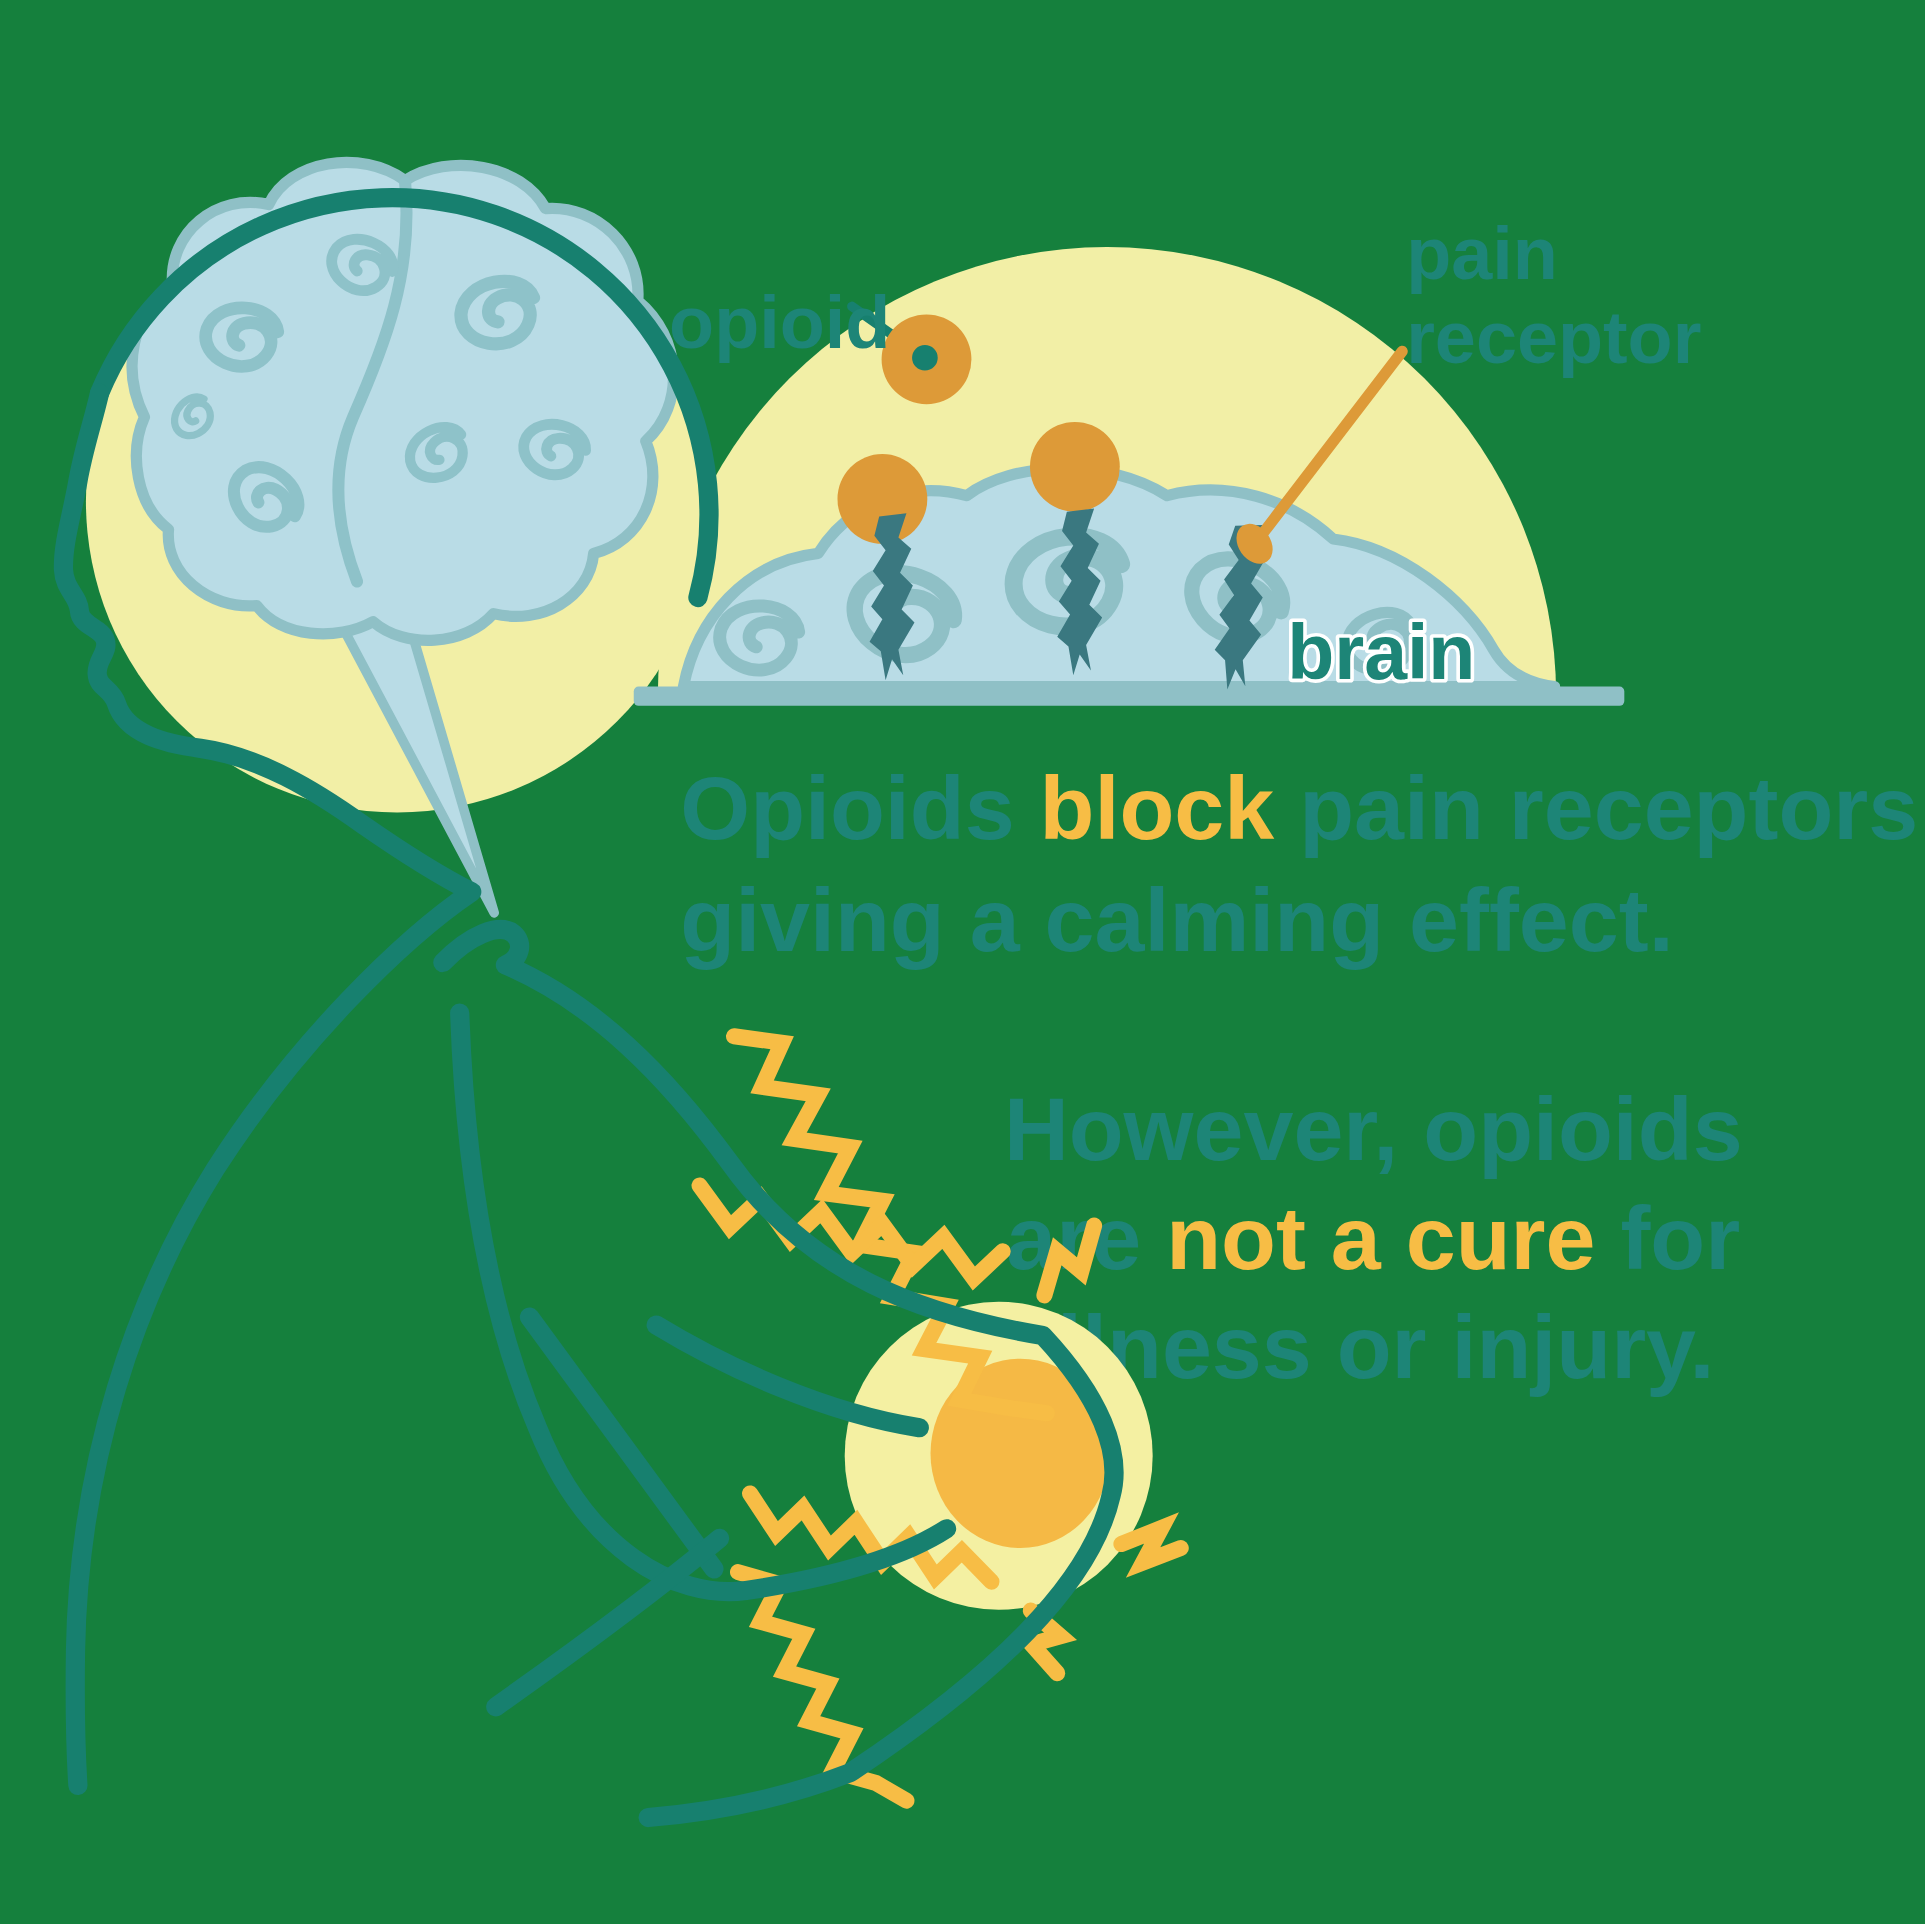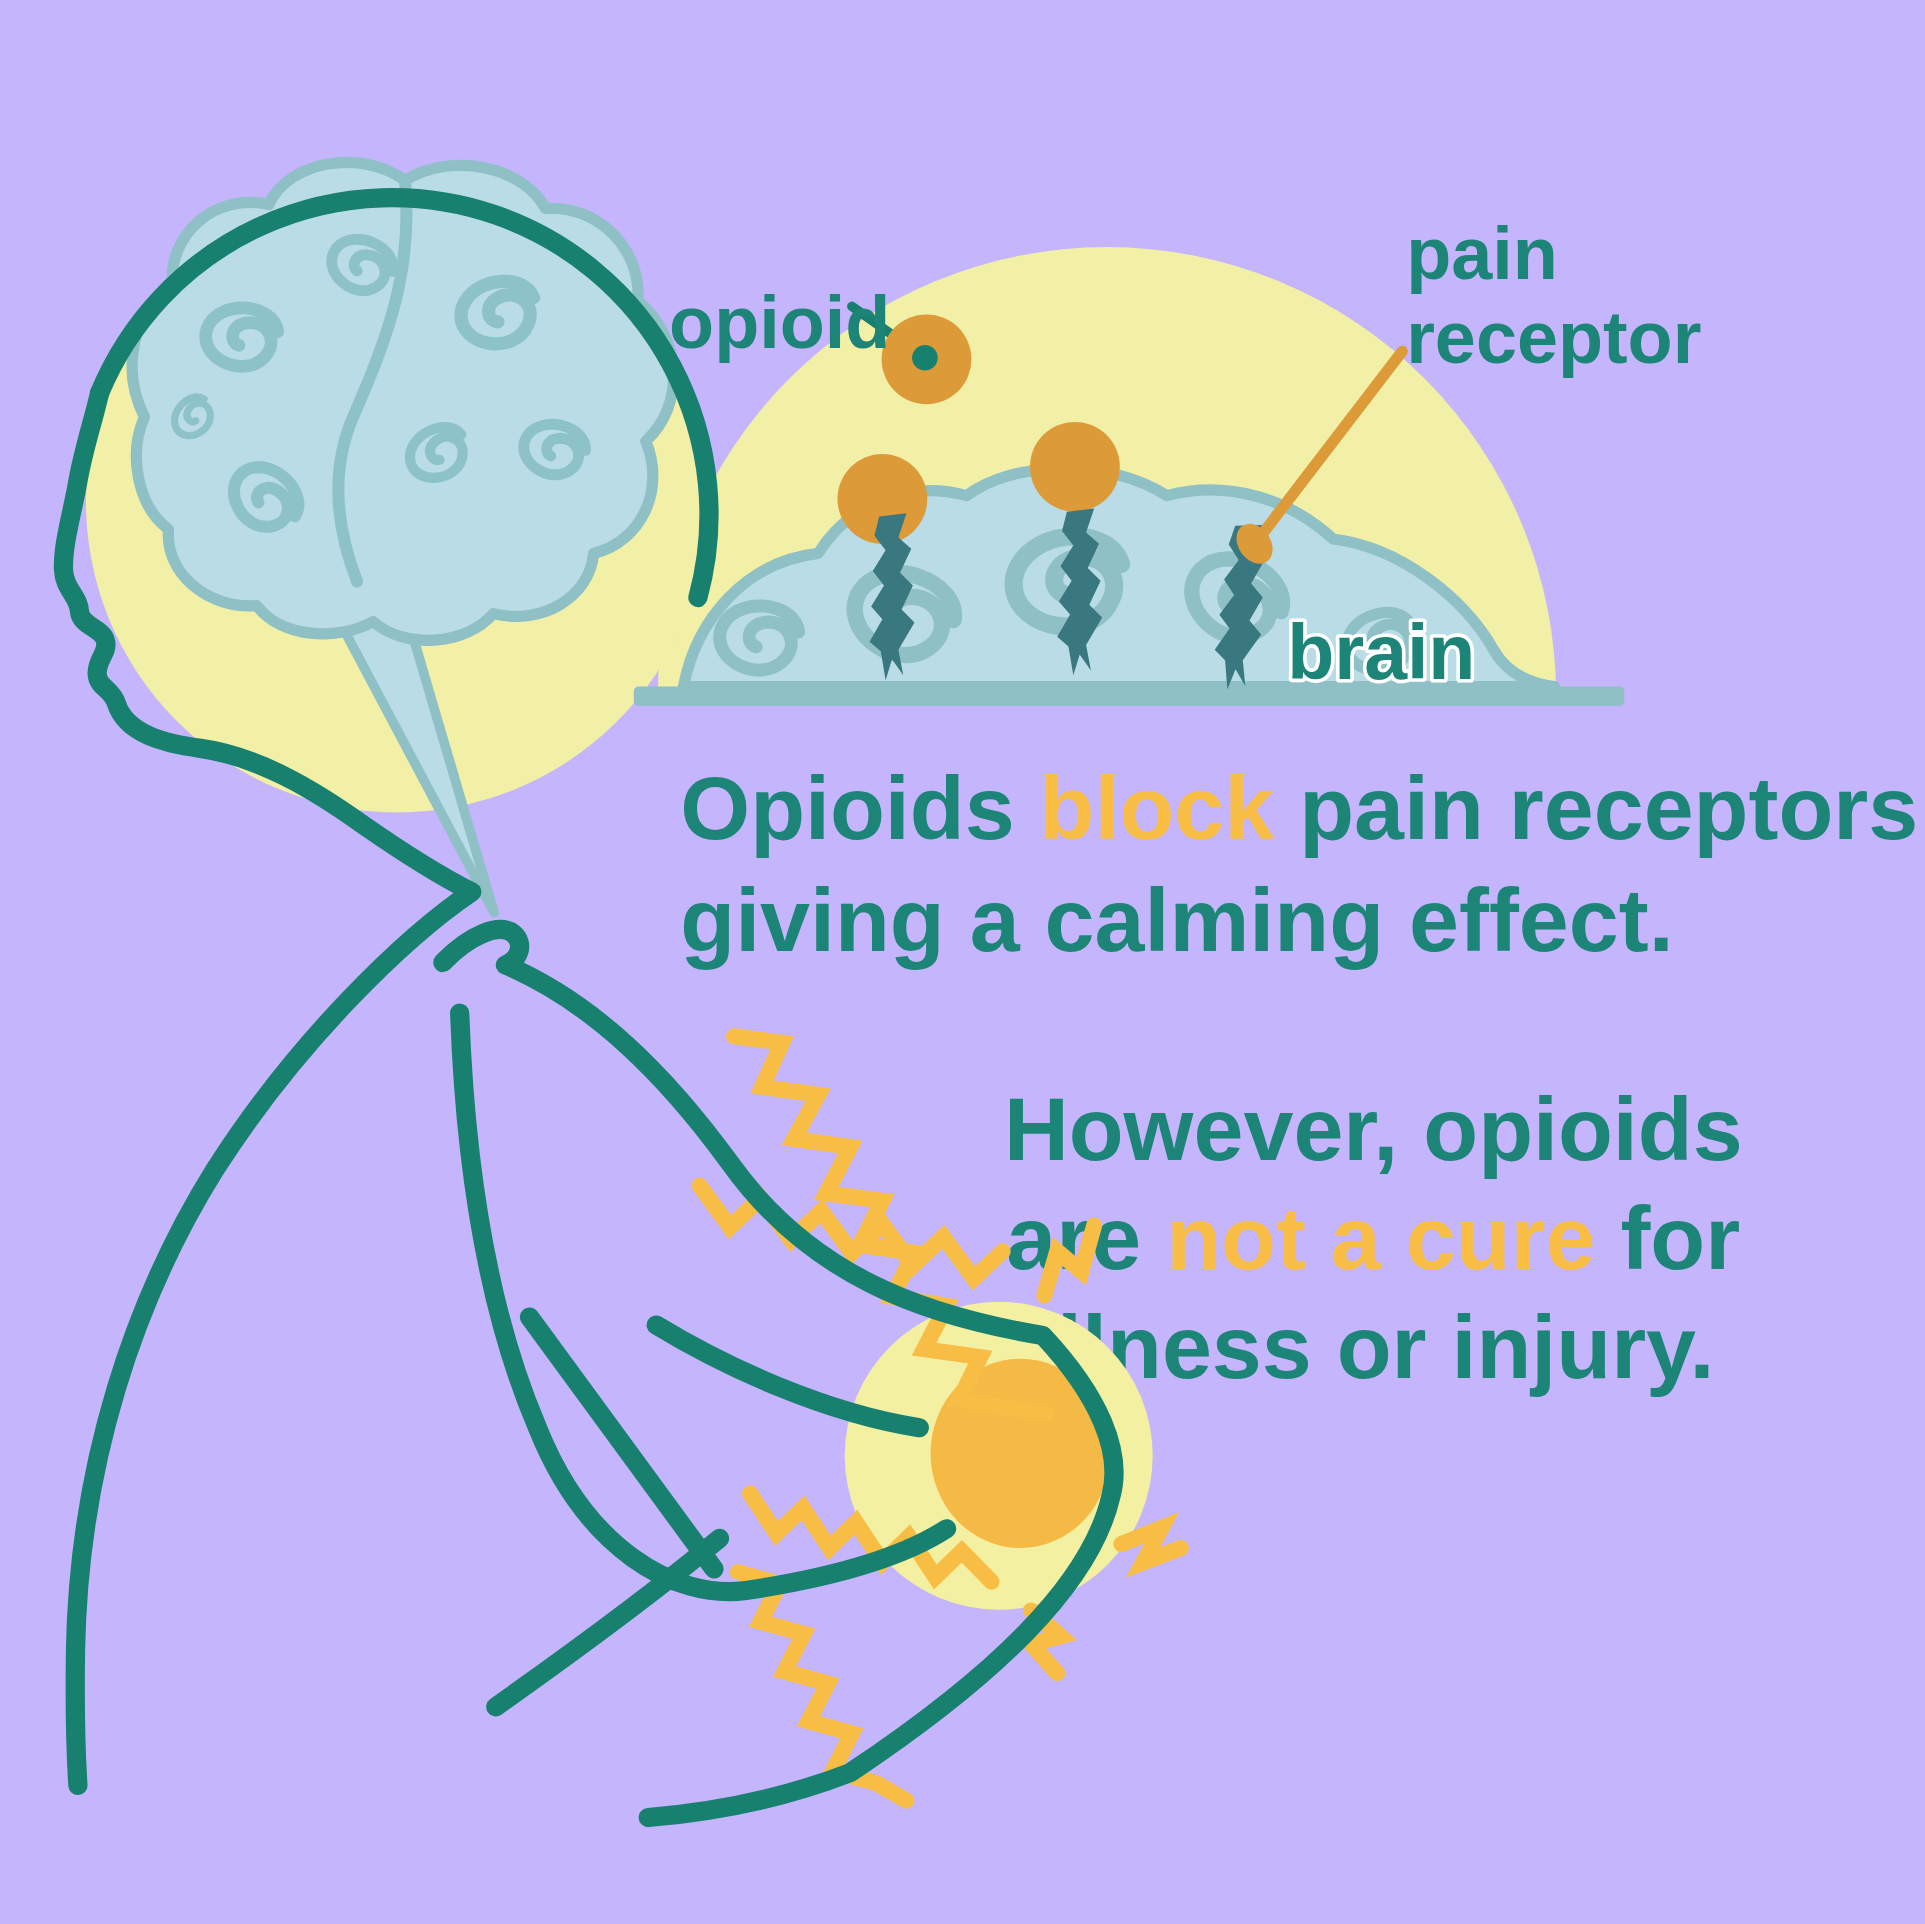--- a/index.html
+++ b/index.html
@@ -1,16 +1,16 @@
 <!DOCTYPE html>
 <html style="font-size:13px"><head>
 <meta charset="utf-8">
 <style>
   html,body{margin:0;padding:0;background:#000;}
-  .stage{position:relative;width:1926px;height:1925px;background:#c4b5fd;overflow:hidden;
+  .stage{position:relative;width:1926px;height:1925px;background:#15803d;overflow:hidden;
          font-family:"Liberation Sans", sans-serif;}
   svg{display:block}
   .label-bold{font-family:"Liberation Sans",sans-serif;font-weight:bold;}
   .body-text{font-family:"Liberation Sans",sans-serif;font-weight:600;}
   .em-yellow{font-weight:800;}
 </style>
 </head>
 <body>
 
 <div class="stage">

